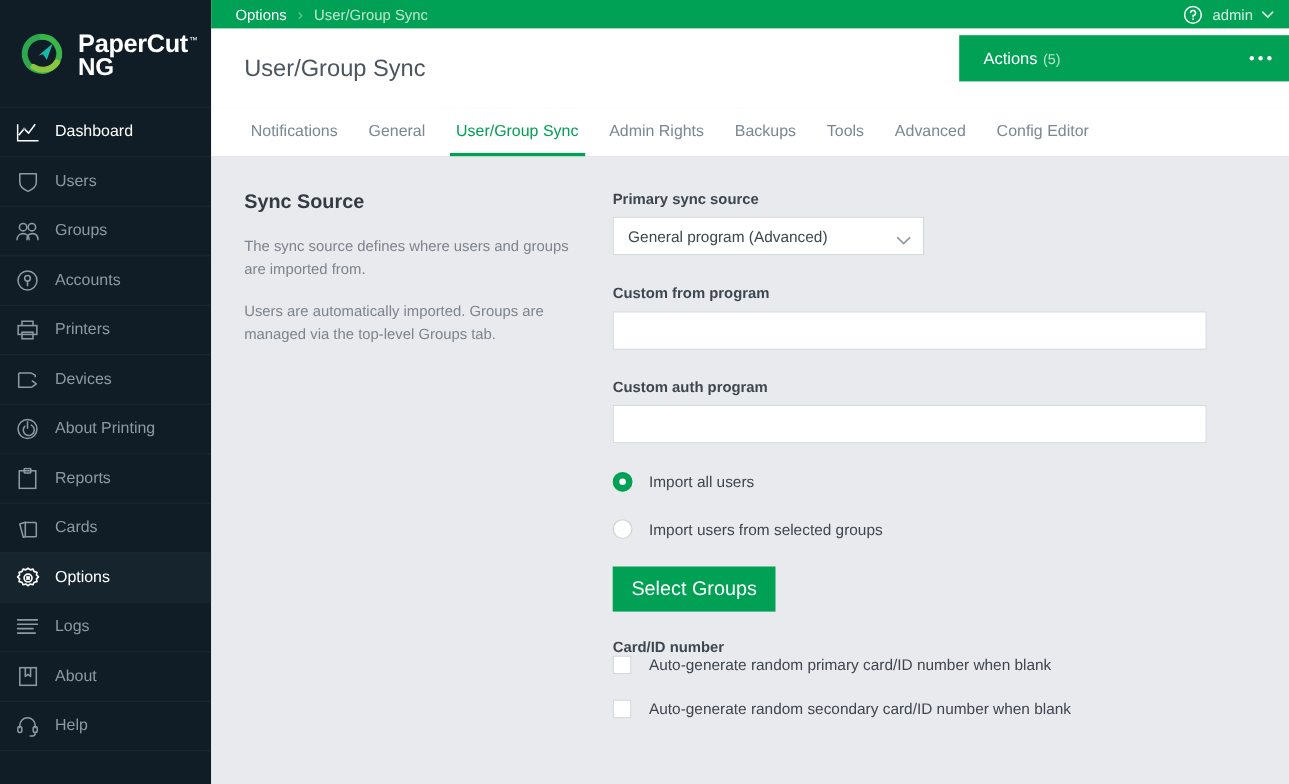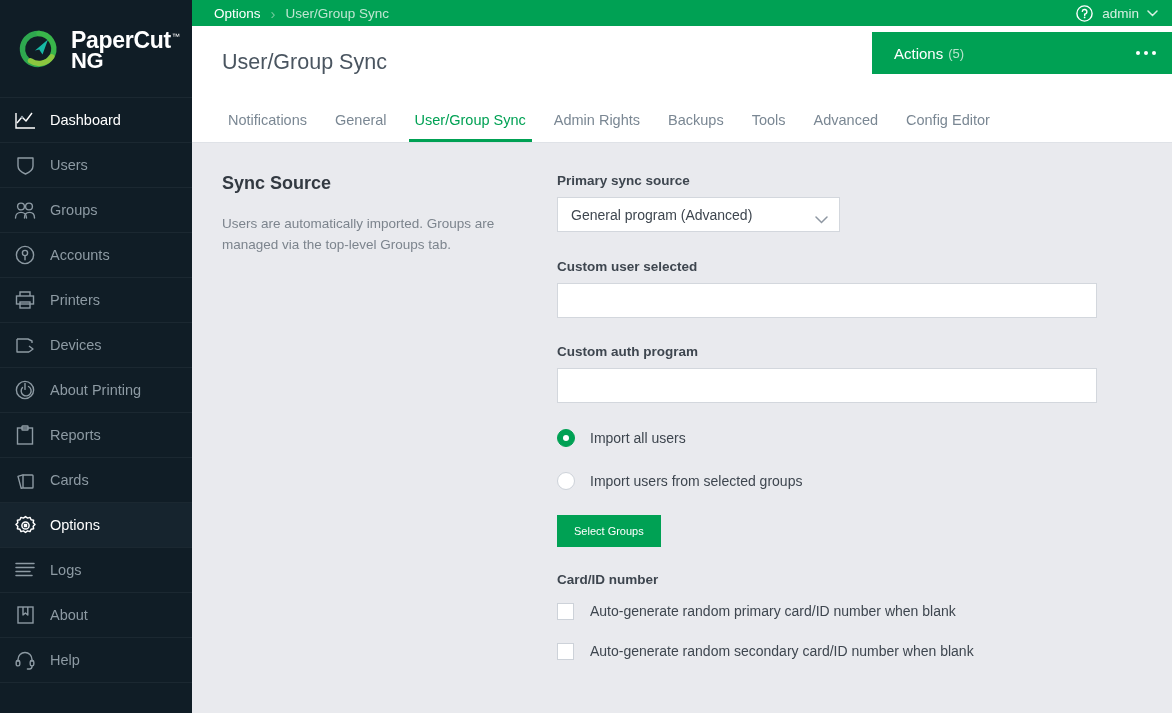--- a/index.html
+++ b/index.html
@@ -174,29 +174,29 @@
   }
   .radio.checked::after {
     content: ""; position: absolute;
     left: 5px; top: 5px; width: 6px; height: 6px;
     border-radius: 50%; background: #ffffff;
   }
   .radio-label { font-size: 14px; color: #3e464f; }
 
   .btn-green {
     display: inline-block; background: #00a154;
-    color: #ffffff; font-size: 11px;
+    color: #ffffff; font-size: 18px;
     padding: 10px 17px; border: none;
     cursor: pointer; margin-bottom: 25px;
     font-family: "Liberation Sans", sans-serif;
   }
 
   .group-label {
     font-size: 13.5px; color: #3e464f;
-    font-weight: bold; margin-bottom: 16px;
+    font-weight: bold; margin-bottom: 0;
   }
   .check-row {
     display: flex; 
     margin-bottom: 23px; cursor: pointer; user-select: none;
   }
   .checkbox {
     width: 17px; height: 17px; flex: 0 0 17px;
     margin-right: 16px; background: #ffffff;
     border: 1px solid #cdd2d9;
   }
@@ -416,36 +416,37 @@
       <div class="tab">Backups</div>
       <div class="tab">Tools</div>
       <div class="tab">Advanced</div>
       <div class="tab">Config Editor</div>
     </div>
 
     <div class="content">
 
       <div class="col-left">
         <div class="sec-title">Sync Source</div>
+        <p class="sec-desc">The sync source defines where users and groups are imported from.</p>
         <p class="sec-desc">Users are automatically imported. Groups are managed via the top-level Groups tab.</p>
       </div>
 
       <div class="col-right">
 
         <div class="field-label">Primary sync source</div>
         <div class="select-wrap">
           <div class="select-box">General program (Advanced)</div>
           <span class="select-chev">
             <svg width="13" height="8" viewBox="0 0 13 8" fill="none" stroke="#8e97a2" stroke-width="1.5" stroke-linecap="round">
               <path d="M1 1 L6.5 6.5 L12 1"></path>
             </svg>
           </span>
         </div>
 
-        <div class="field-label">Custom user selected</div>
+        <div class="field-label">Custom from program</div>
         <input class="text-input" type="text" value="" style="">
 
         <div class="field-label">Custom auth program</div>
         <input class="text-input" type="text" value="" style="">
 
         <div class="radio-row">
           <span class="radio checked"></span>
           <span class="radio-label">Import all users</span>
         </div>
 

